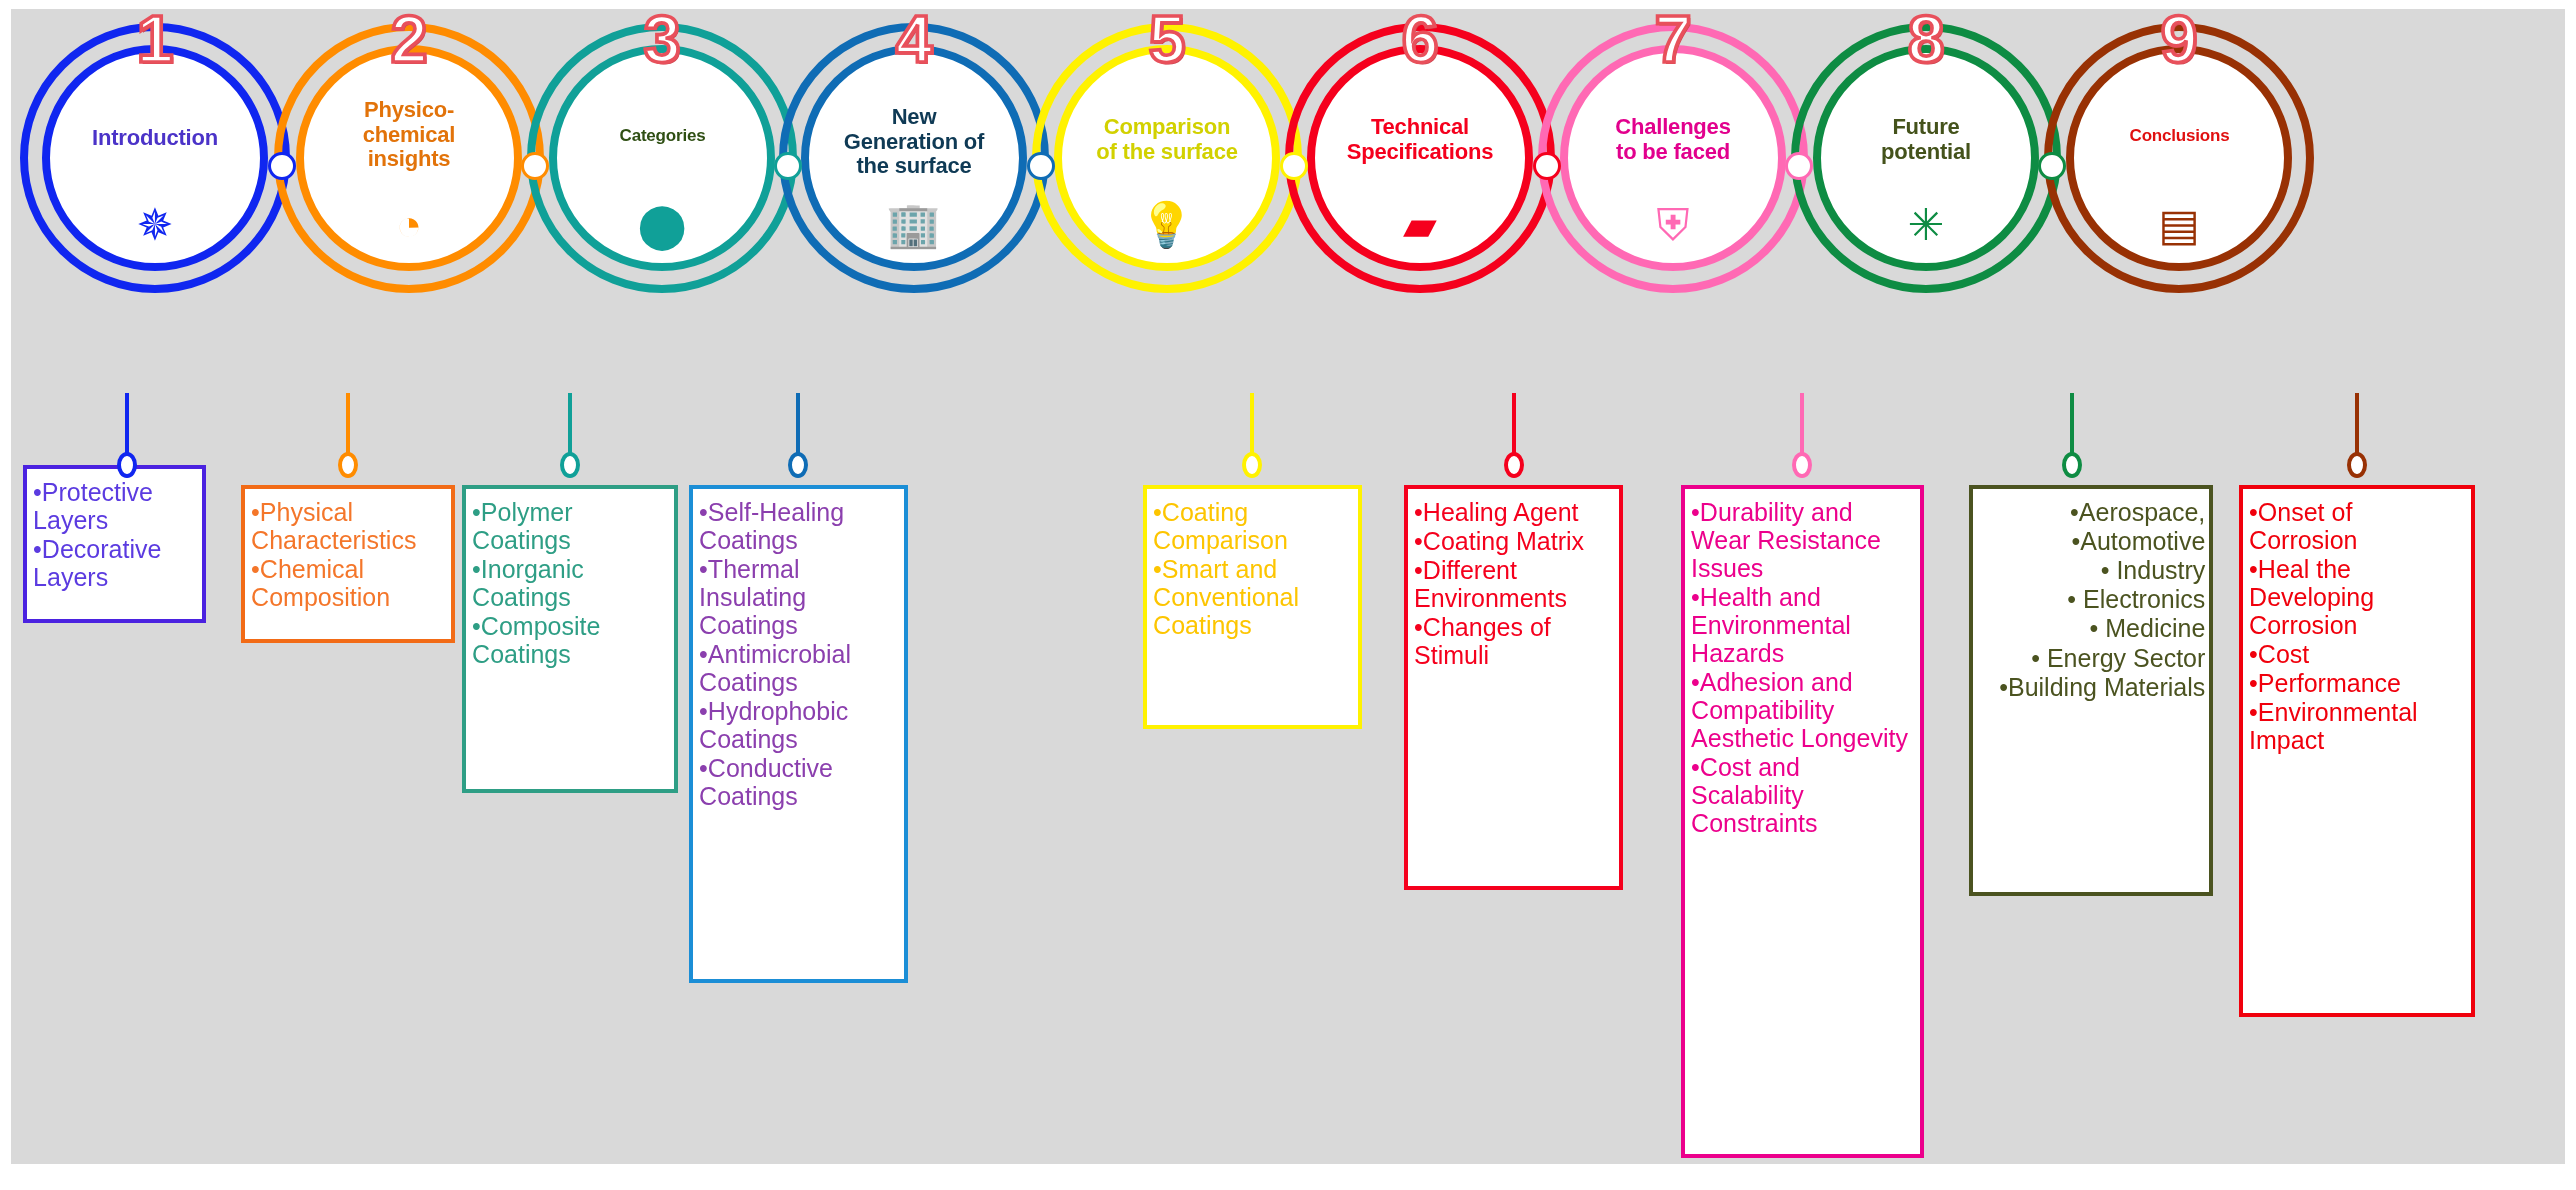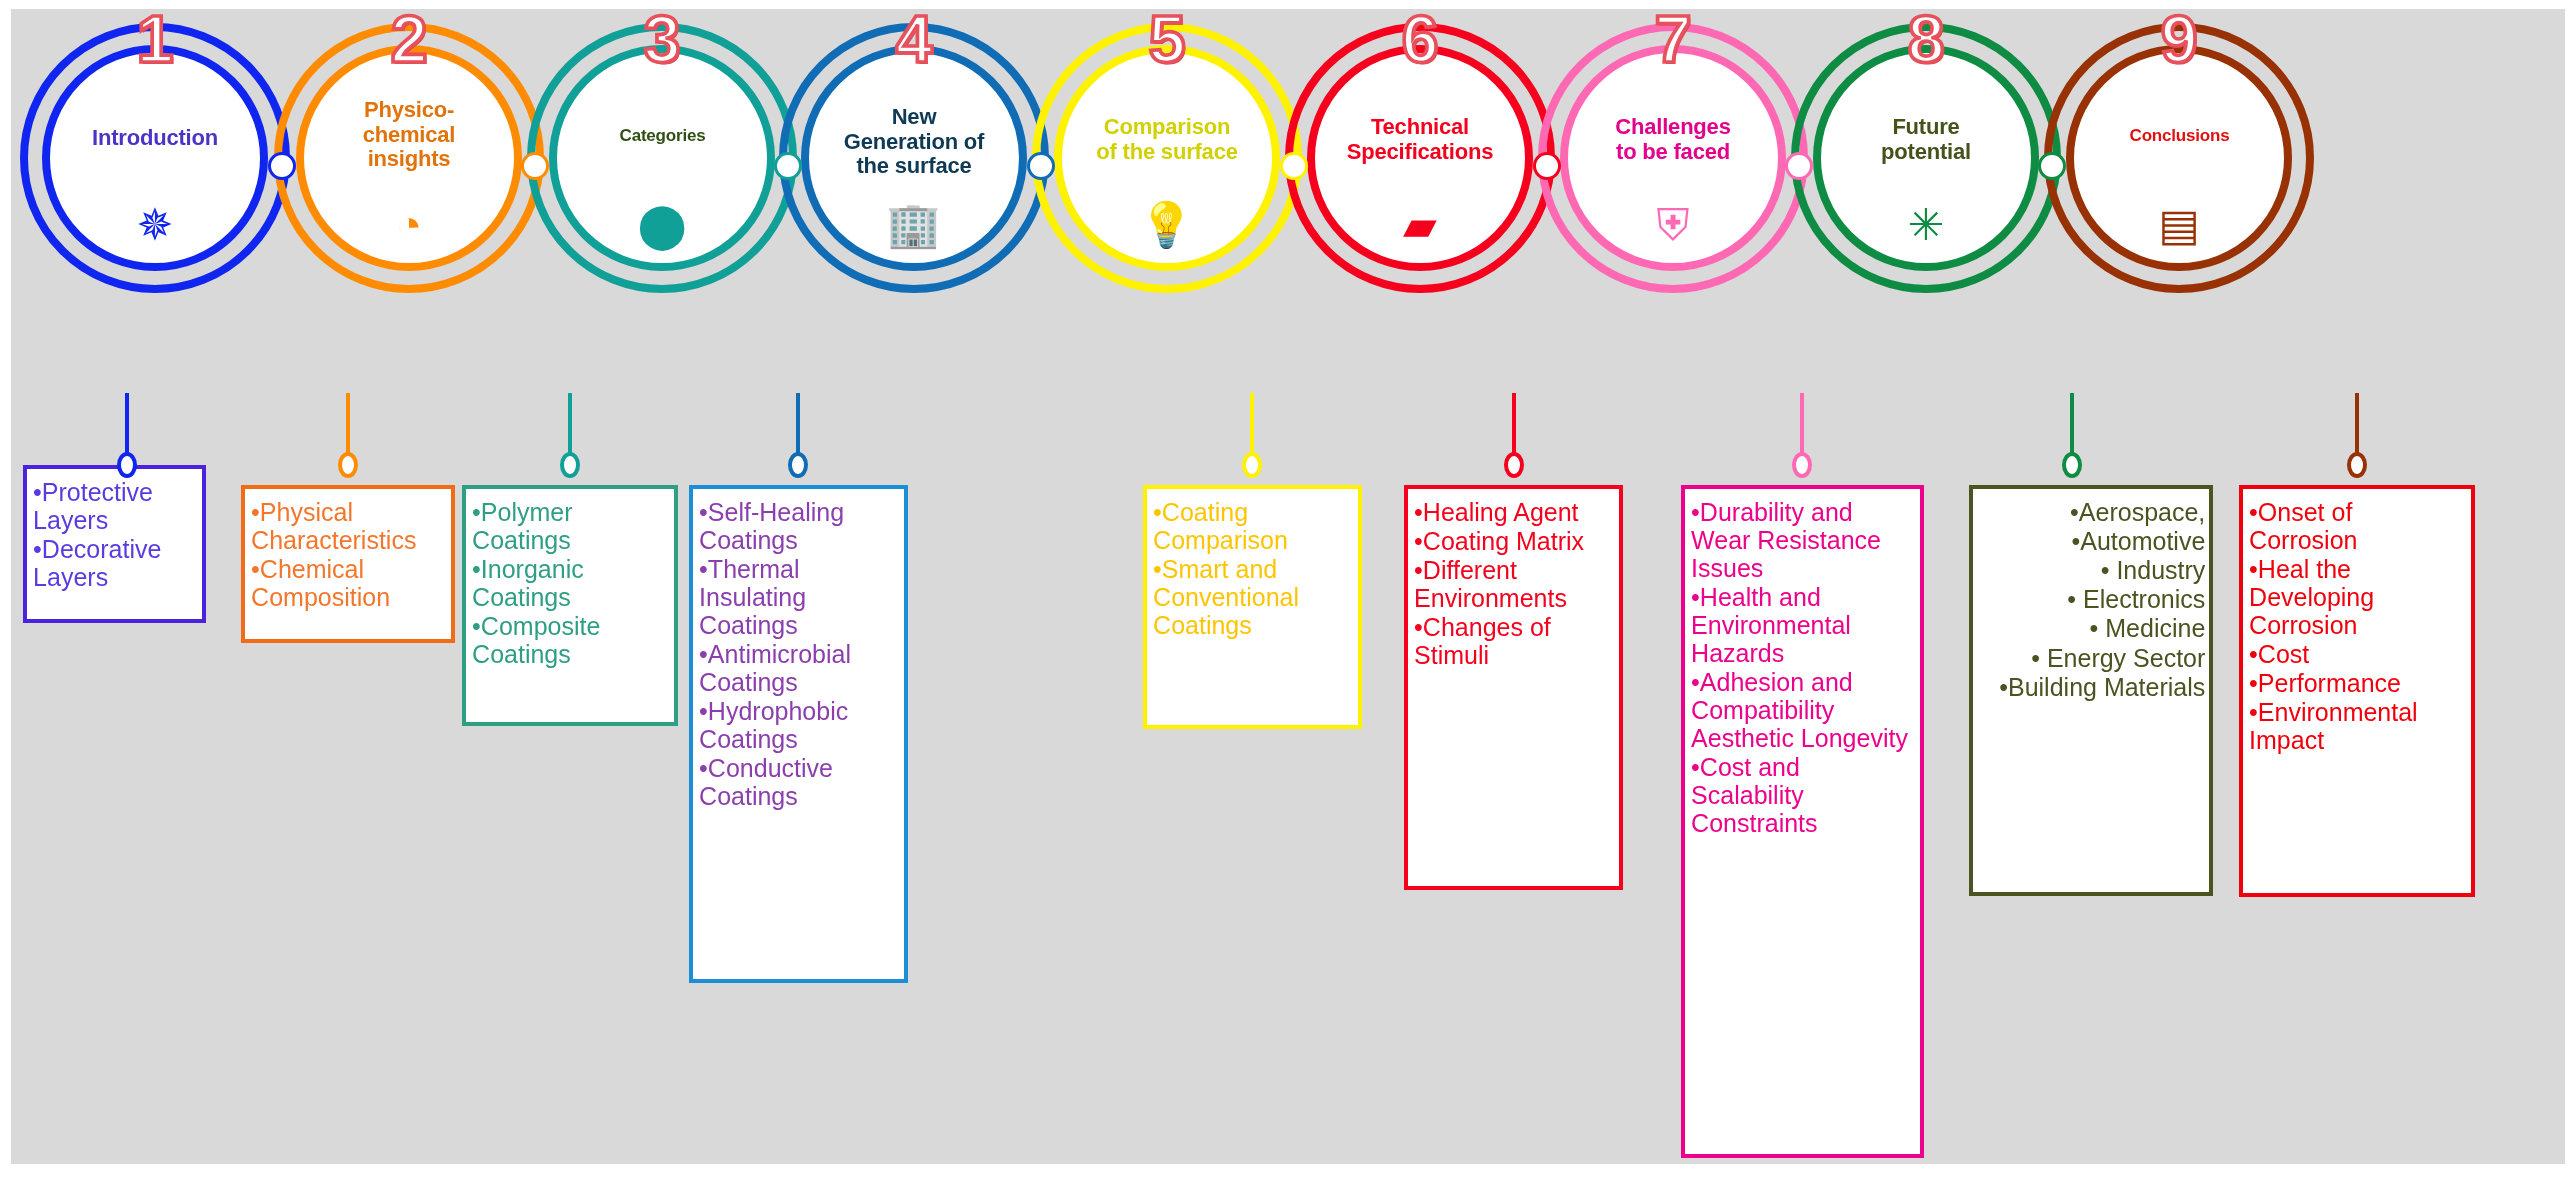--- a/index.html
+++ b/index.html
@@ -227,21 +227,21 @@
       <div class="stem" style="left: 346px; top: 393px; height: 68px; --c: #FF8C00;"></div>
       <div class="stem-dot" style="left: 338px; top: 452px; --c: #FF8C00;"></div>
       <div class="box" style="left: 241px; top: 485px; width: 214px; height: 158px; --c: #F26B16; --tc: #F4762A;">
         <ul>
           <li><span class="b">•</span><span>Physical Characteristics</span></li>
           <li><span class="b">•</span><span>Chemical Composition</span></li>
         </ul>
       </div>
       <div class="stem" style="left: 568px; top: 393px; height: 68px; --c: #10A098;"></div>
       <div class="stem-dot" style="left: 560px; top: 452px; --c: #10A098;"></div>
-      <div class="box" style="left: 462px; top: 485px; width: 216px; height: 241px; --c: #2E9E85; --tc: #2E9E85;">
+      <div class="box" style="left: 462px; top: 485px; width: 216px; height: 308px; --c: #2E9E85; --tc: #2E9E85;">
         <ul>
           <li><span class="b">•</span><span>Polymer Coatings</span></li>
           <li><span class="b">•</span><span>Inorganic Coatings</span></li>
           <li><span class="b">•</span><span>Composite Coatings</span></li>
         </ul>
       </div>
       <div class="stem" style="left: 796px; top: 393px; height: 68px; --c: #0F6CB5;"></div>
       <div class="stem-dot" style="left: 788px; top: 452px; --c: #0F6CB5;"></div>
       <div class="box" style="left: 689px; top: 485px; width: 219px; height: 498px; --c: #1B8ED6; --tc: #8B3FAE;">
         <ul>
@@ -288,21 +288,21 @@
           <li><span class="b">•</span><span>Automotive</span></li>
           <li><span class="b">•</span><span> Industry</span></li>
           <li><span class="b">•</span><span> Electronics</span></li>
           <li><span class="b">•</span><span> Medicine</span></li>
           <li><span class="b">•</span><span> Energy Sector</span></li>
           <li><span class="b">•</span><span>Building Materials</span></li>
         </ul>
       </div>
       <div class="stem" style="left: 2355px; top: 393px; height: 68px; --c: #983104;"></div>
       <div class="stem-dot" style="left: 2347px; top: 452px; --c: #983104;"></div>
-      <div class="box" style="left: 2239px; top: 485px; width: 236px; height: 412px; --c: #F0000C; --tc: #F0000C;">
+      <div class="box" style="left: 2239px; top: 485px; width: 236px; height: 532px; --c: #F0000C; --tc: #F0000C;">
         <ul>
           <li><span class="b">•</span><span>Onset of Corrosion</span></li>
           <li><span class="b">•</span><span>Heal the Developing Corrosion</span></li>
           <li><span class="b">•</span><span>Cost</span></li>
           <li><span class="b">•</span><span>Performance</span></li>
           <li><span class="b">•</span><span>Environmental Impact</span></li>
         </ul>
       </div>
     </div>
 </div>

